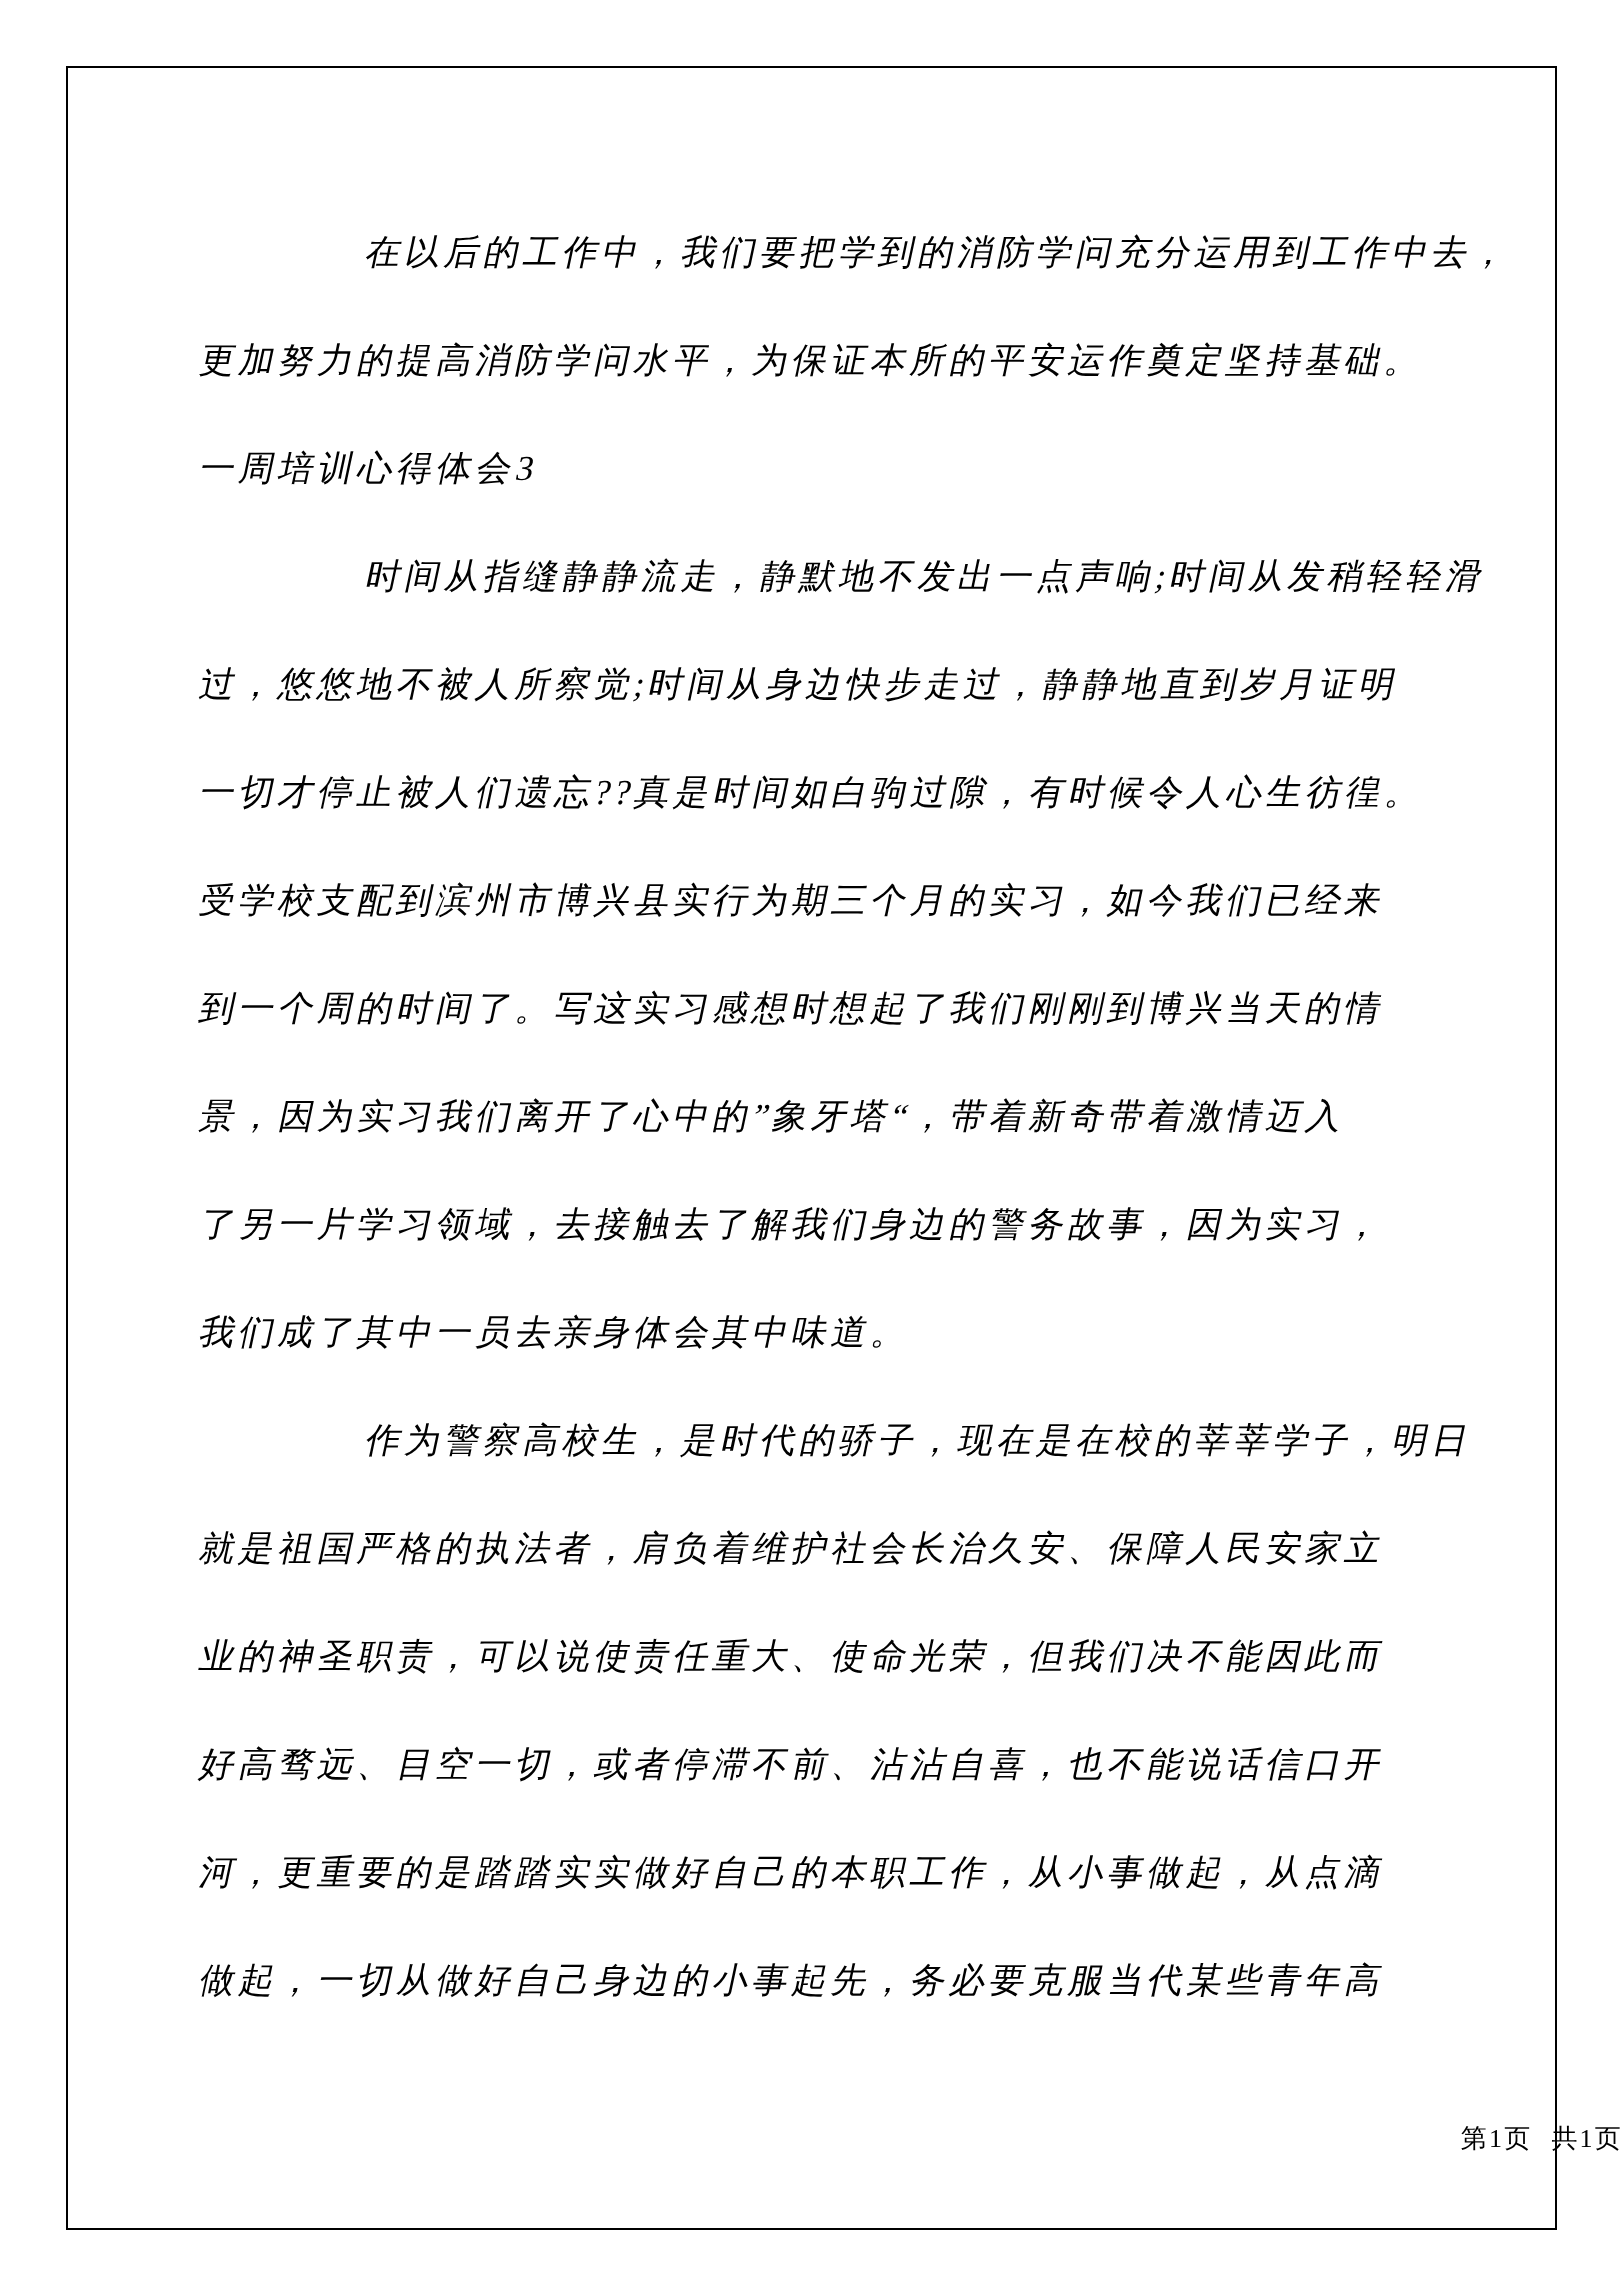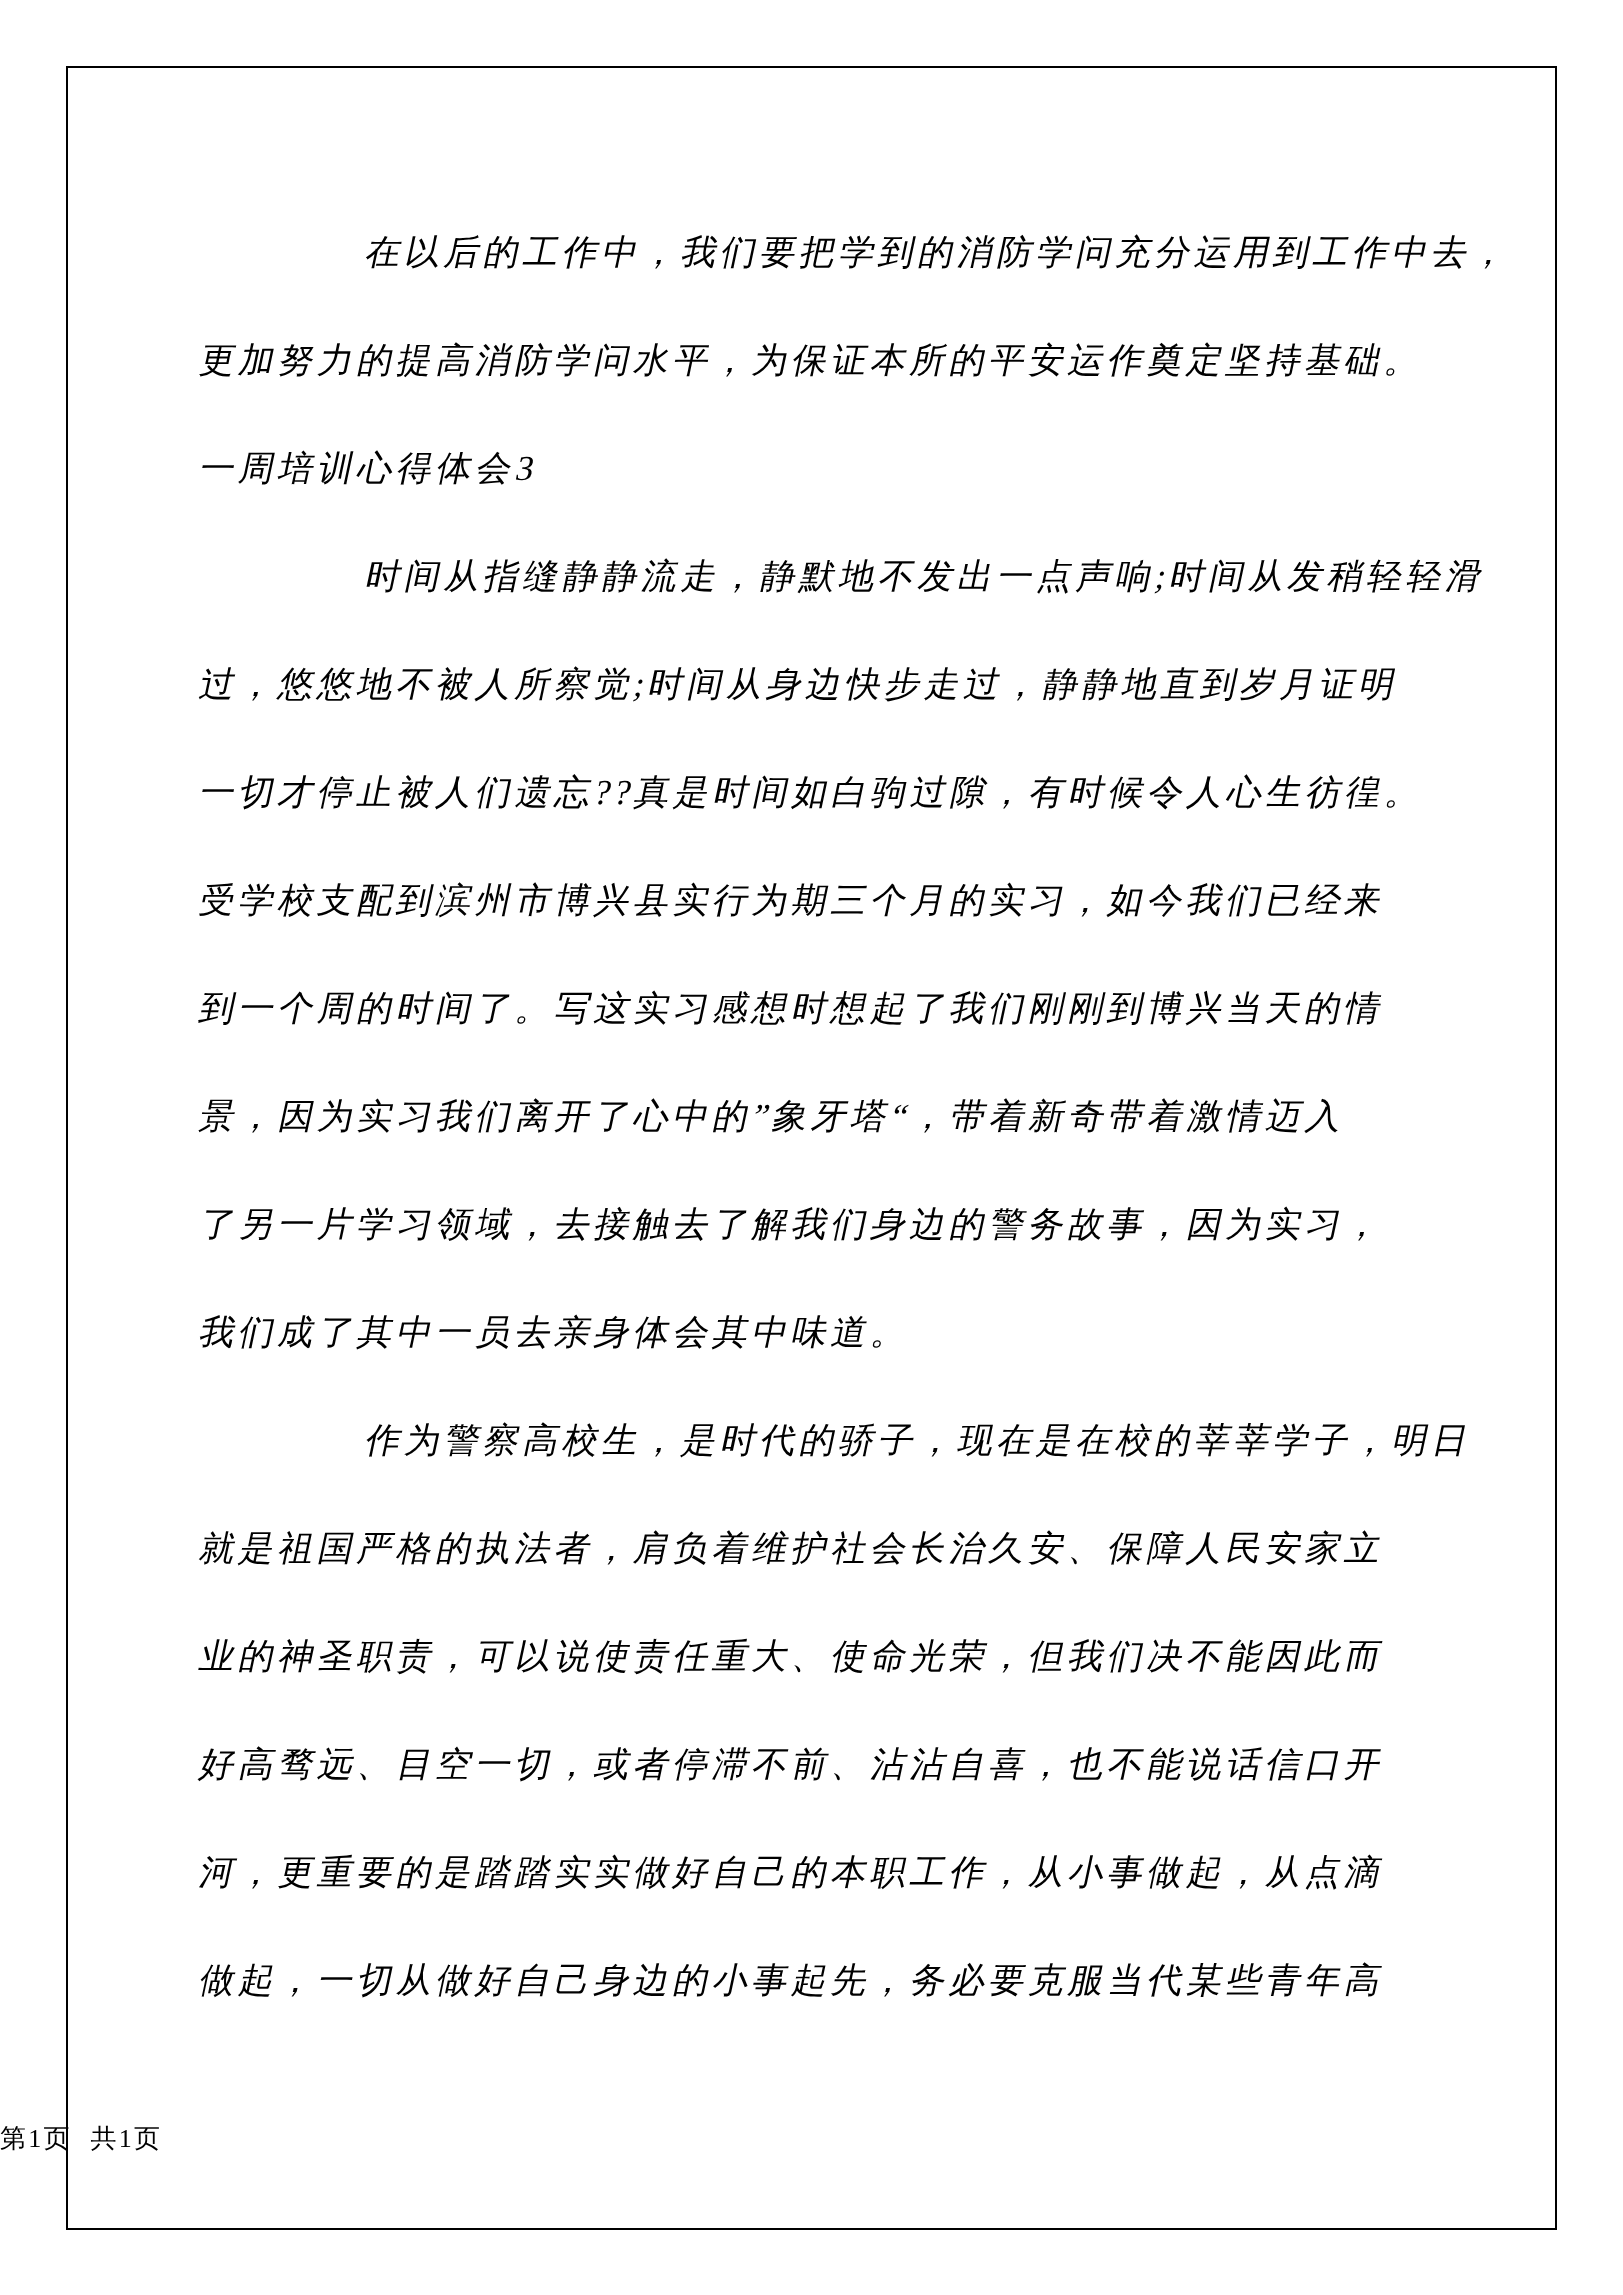--- a/index.html
+++ b/index.html
@@ -44,21 +44,21 @@
   .text-line > span {
     display: inline-block;
     transform: skewX(-12deg);
     transform-origin: 0 60%;
   }
   .footer {
     position: absolute;
     left: 0;
     right: 0;
     top: 2121px;
-    text-align: left;
+    text-align: right;
     font-size: 26px;
     letter-spacing: 2.2px;
     color: #000000;
   }
   .footer .gap {
     display: inline-block;
     width: 19px;
   }
 </style>
 </head>

